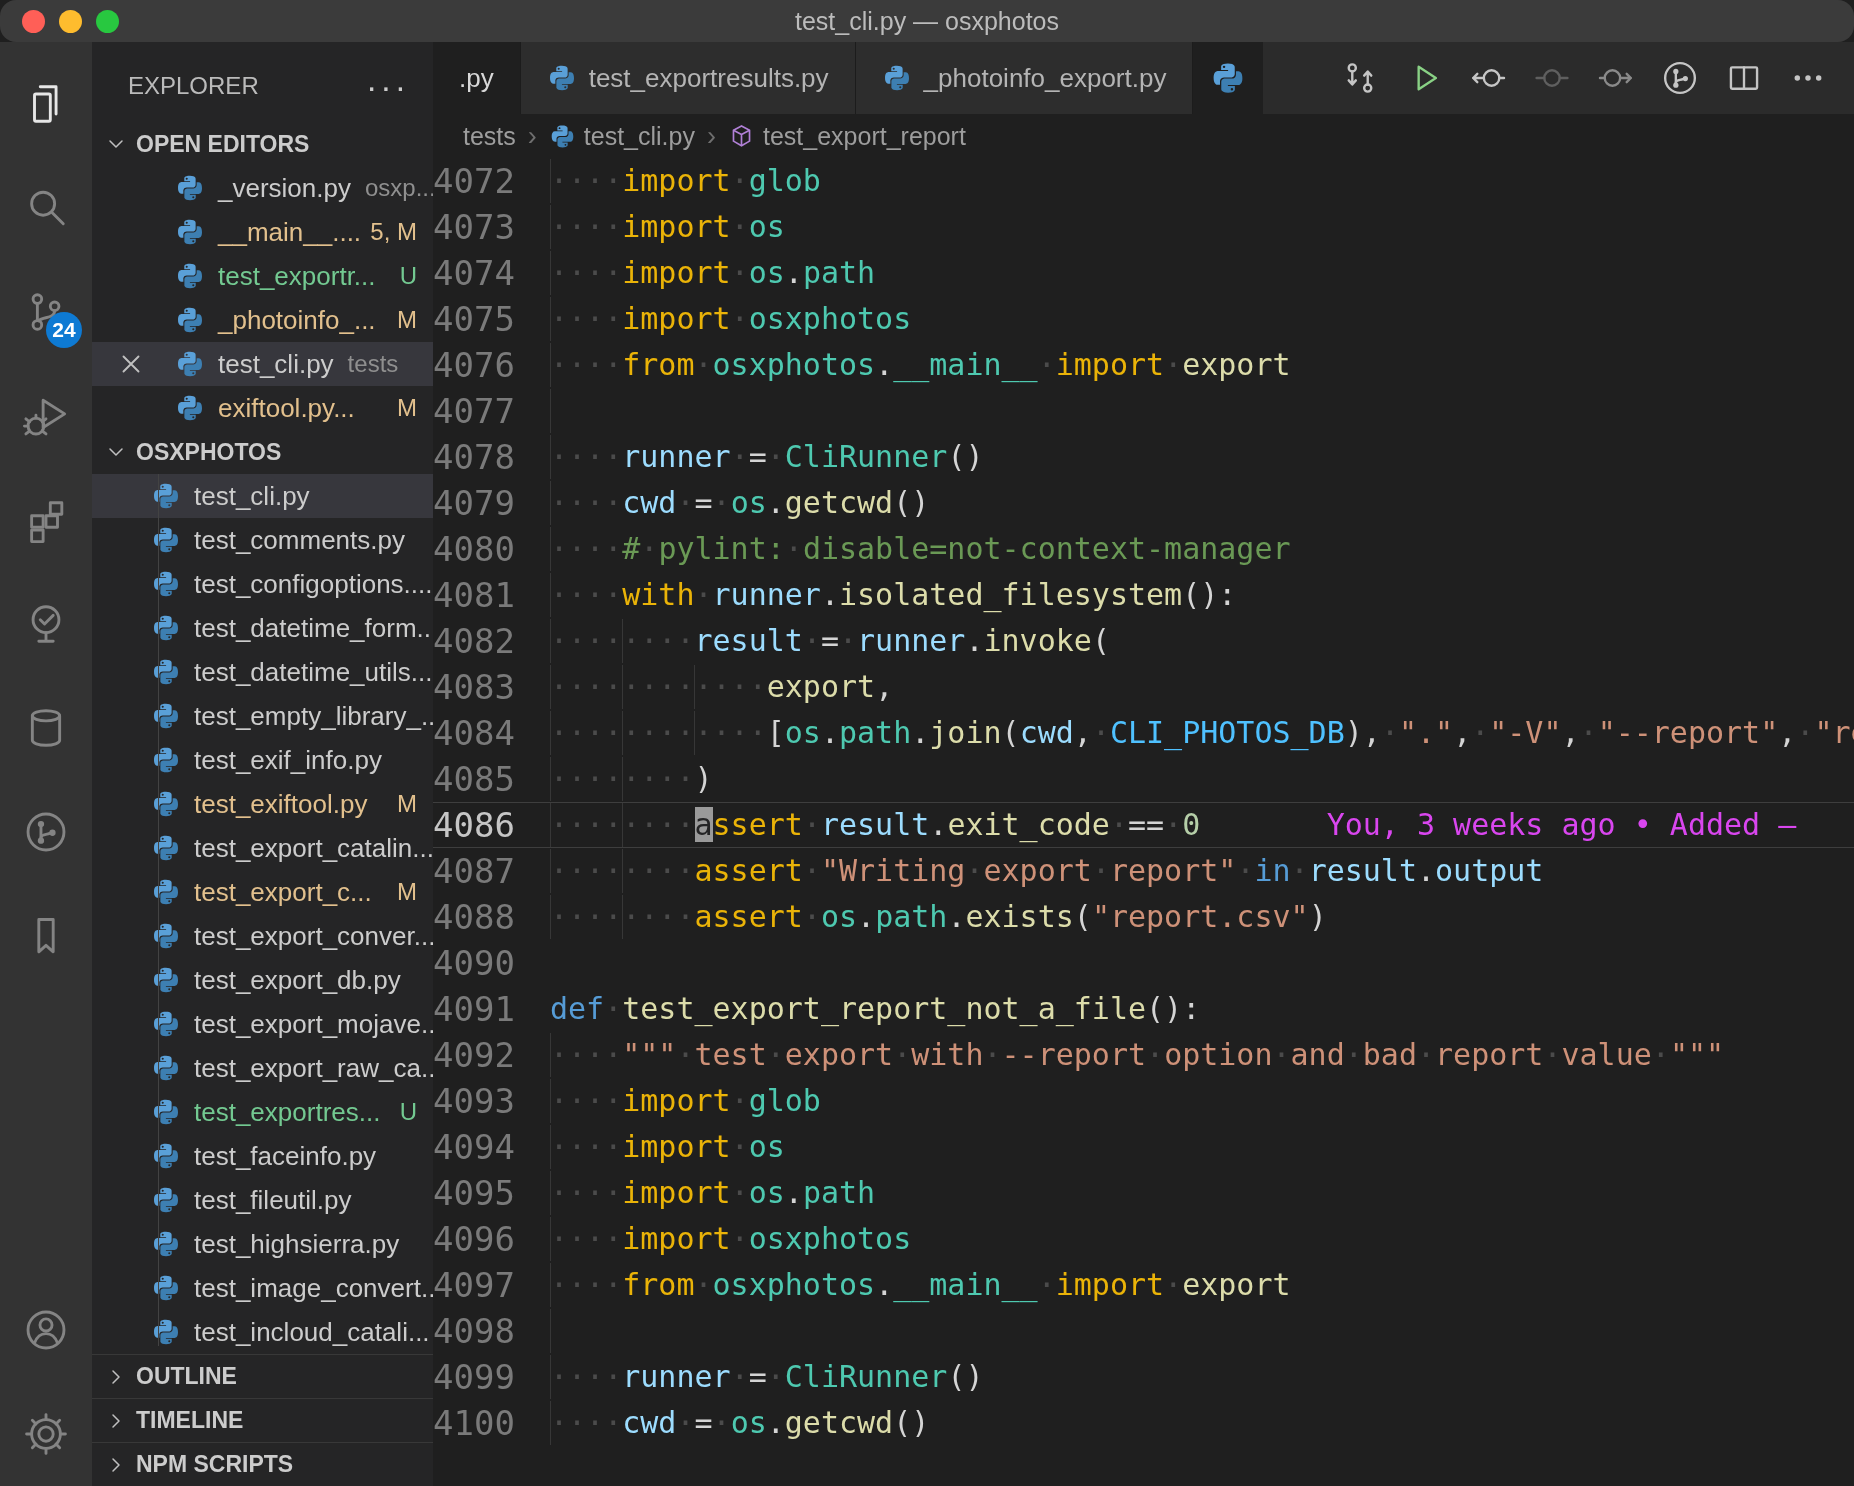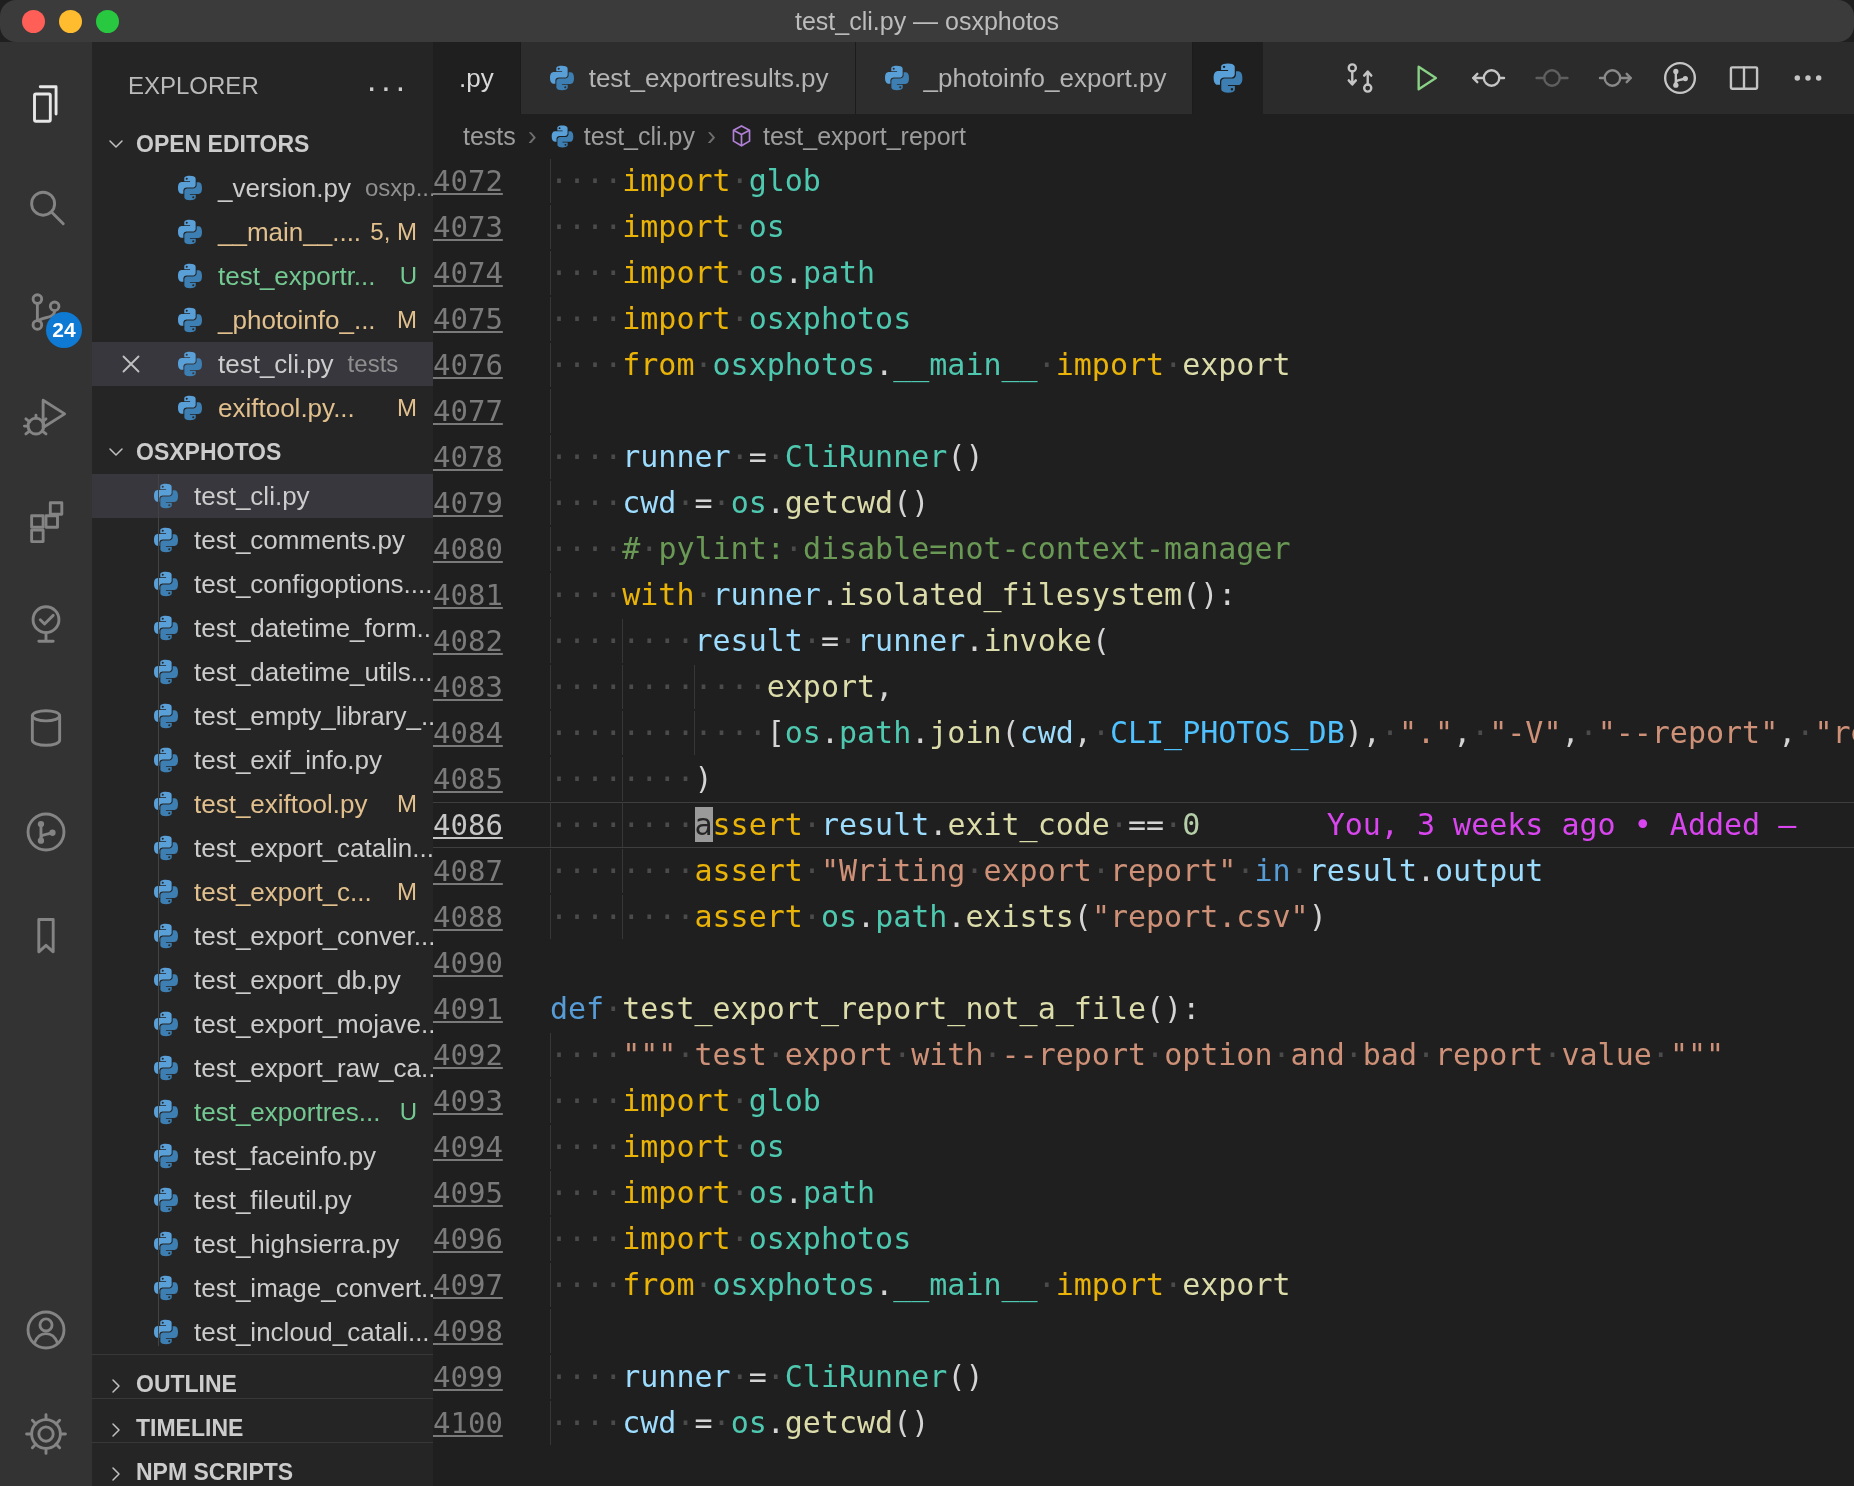--- a/index.html
+++ b/index.html
@@ -54,21 +54,21 @@
   .fname { color:#cccccc; }
   .fname.modified { color:#e2c08d; }
   .fname.untracked { color:#73c991; }
   .suffix { color:#8f8f8f; margin-left:14px; font-size:24px; }
   .badge-txt { margin-left:auto; font-size:24px; }
   .badge-txt.modified { color:#e2c08d; }
   .badge-txt.untracked { color:#73c991; }
   .tree { flex:1; position:relative; overflow:hidden; }
   .tree-guide { position:absolute; left:66px; top:0; bottom:8px; width:1px; background:#434343; }
   .tree .row { padding-left:59px; }
-  .sb-bottom .sb-section { border-top:1px solid #383838;align-items:flex-end; }
+  .sb-bottom .sb-section { border-top:1px solid #383838; }
 
   
   .editor-col { flex:1; min-width:0; display:flex; flex-direction:column; background:#1f1f1f; }
   .tabstrip { height:72px; flex:none; background:#252526; display:flex; align-items:stretch; }
   .tab { display:flex; align-items:center; gap:12px; padding:0 26px; font-size:26px;
          color:#b4b4b4; background:#2d2d2d; border-right:1px solid #1c1c1c; cursor:pointer;
          white-space:nowrap; }
   .tab.active { background:#1f1f1f; color:#d8d8d8; }
   .tab .pyicon { margin-right:0; }
   .pybtn { width:70px; flex:none; background:#1f1f1f; display:flex; align-items:center;
@@ -88,21 +88,21 @@
   .bc-sep { color:#6f6f6f; font-size:27px; }
   .bc-item { display:flex; align-items:center; gap:8px; cursor:pointer; }
   .bc-icon { width:27px; height:27px; } .bc-icon svg { width:100%; height:100%; }
 
   
   .code { flex:1; overflow:hidden; font-family:"DejaVu Sans Mono",monospace;
           font-size:30px; }
   .code-line { height:46px; display:flex; align-items:center; }
   .code-line.current { border-top:1px solid #3e3e3e; border-bottom:1px solid #3e3e3e; }
   .ln { width:117px; flex:none; text-align:right; padding-right:54px; color:#7a7a7a;
-        font-size:29px;text-decoration:underline; }
+        font-size:34px; }
   .code-line.current .ln { color:#c6c6c6; }
   .code-text { flex:1; position:relative; overflow:hidden; height:44px; line-height:44px;
                white-space:pre; }
   .guide { position:absolute; top:0; bottom:0; width:1px; background:#373737; }
   .tok { white-space:pre; }
   .kw  { color:#eab308; }  .ctl { color:#569cd6; }  .mod { color:#4ec9b0; }
   .fn  { color:#dcdcaa; }  .vr  { color:#9cdcfe; }  .cst { color:#4fc1ff; }
   .str { color:#ce9178; }  .num { color:#b5cea8; }  .cmt { color:#6a9955; }
   .pun { color:#d4d4d4; }  .ws  { color:#4b4b4b; }
   .blame { color:#d946ef; white-space:pre; }

